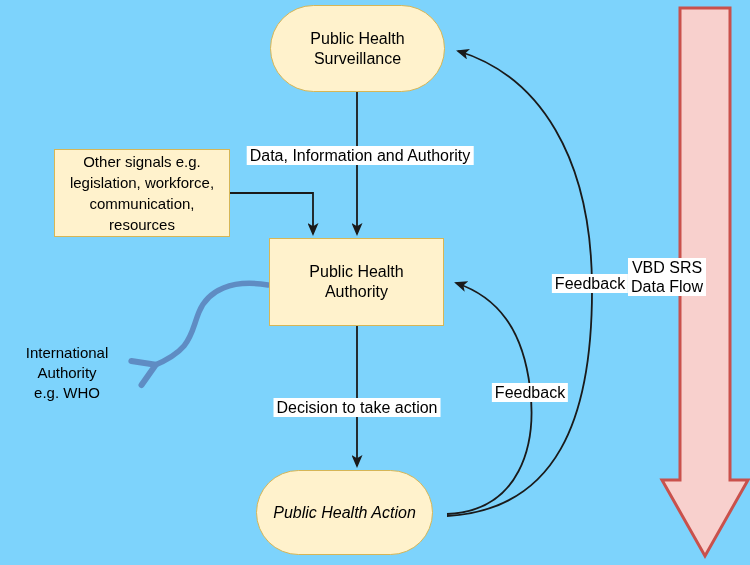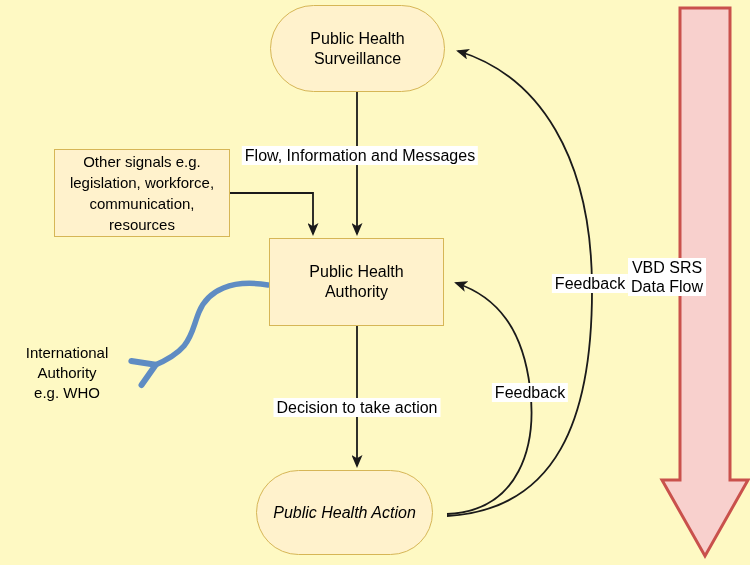--- a/index.html
+++ b/index.html
@@ -1,17 +1,17 @@
 <!DOCTYPE html>
 <html><head>
 <meta charset="utf-8">
 <style>
   html,body{margin:0;padding:0;background:#ffffff;}
   .stage{
-    position:relative;width:750px;height:565px;background:#fef9c3;overflow:hidden;
+    position:relative;width:750px;height:565px;background:#7dd3fc;overflow:hidden;
     font-family:"Liberation Sans", sans-serif;color:#000;
   }
   .stage svg{position:absolute;left:0;top:0;}
   .node{
     position:absolute;display:flex;align-items:center;justify-content:center;
     text-align:center;background:#fff2cc;border:1.6px solid #d6b656;
     font-size:16px;line-height:20px;white-space:pre-line;box-sizing:border-box;
     z-index:2;
   }
   .stadium-top{left:270px;top:5px;width:175px;height:87px;border-radius:44px;}
@@ -72,21 +72,21 @@
 
   <div class="node rect-authority">Public Health
 Authority</div>
 
   <div class="node stadium-bottom">Public Health Action</div>
 
   <div class="lbl-international">International
 Authority
 e.g. WHO</div>
 
-  <div class="edge-label lbl-data">Flow, Information and Messages</div>
+  <div class="edge-label lbl-data">Data, Information and Authority</div>
 
   <div class="edge-label lbl-decision">Decision to take action</div>
 
   <div class="edge-label lbl-feedback-top">Feedback</div>
 
   <div class="edge-label lbl-feedback-bottom">Feedback</div>
 
   <div class="edge-label lbl-vbd">VBD SRS
 Data Flow</div>
 

